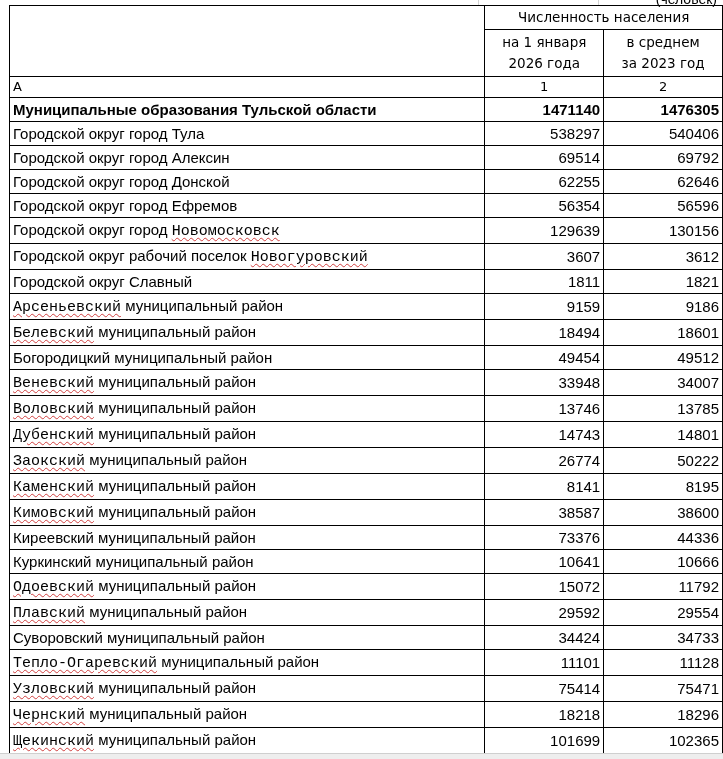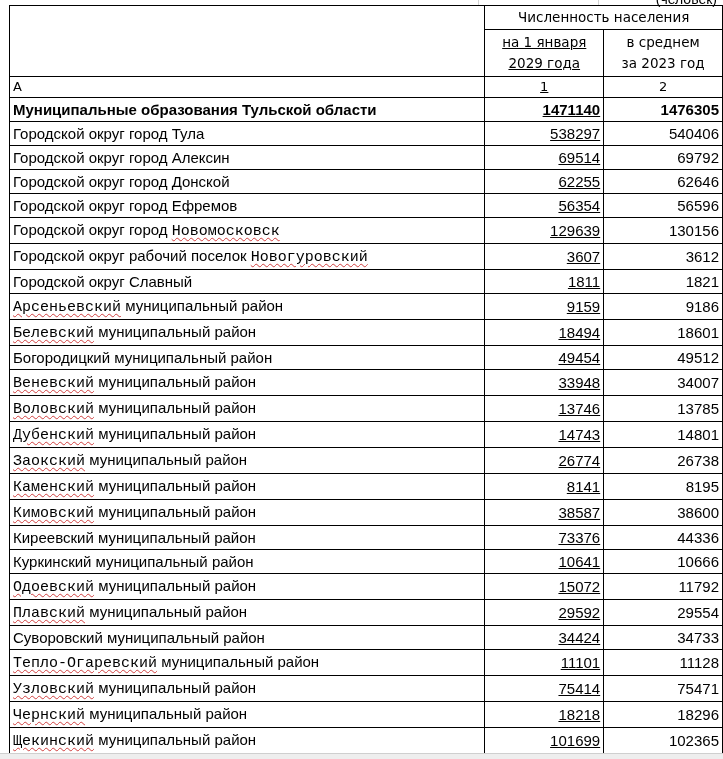--- a/index.html
+++ b/index.html
@@ -3,21 +3,21 @@
   <meta charset="utf-8">
   <style>
     html, body { margin:0; padding:0; background:#ffffff; }
     body { width:723px; height:759px; position:relative; overflow:hidden; font-family:"Liberation Sans", sans-serif; }
     .gridline-v { position:absolute; top:0; width:1px; background:#d4d4d4; }
     .unit { position:absolute; right:6px; top:-9px; font-size:14px; color:#000; font-family:"Liberation Sans", sans-serif; }
     table { position:absolute; left:9px; top:5px; border-collapse:collapse; table-layout:fixed; }
     td { border:1px solid #000; padding:0 3px; font-size:15px; height:23px; line-height:23px; white-space:nowrap; overflow:hidden; color:#000; }
     td.name { width:469px; text-align:left; }
     td.num { text-align:right; }
-    td.c1 { width:112px;text-decoration:underline; }
+    td.c1 { width:112px; }
     td.c2 { width:112px; }
     .hdr { text-align:center; font-family:"DejaVu Sans", sans-serif; font-size:13.5px; }
     .hdr2 { line-height:21px; padding-top:2px; padding-bottom:2px; height:42px; }
     .bold { font-weight:bold; }
     .idx { text-align:center; font-family:"DejaVu Sans", sans-serif; font-size:13px; height:20px; line-height:20px; }
     .squiggle { text-decoration: underline wavy #d04040; text-decoration-thickness:1px; text-underline-offset:2px;font-family:Liberation Mono, monospace; }
     .bottom-band { position:absolute; left:0; right:0; top:753px; height:6px; background:#eeeeee; border-top:1px solid #cfcfcf; }
   </style>
 </head>
 <body>
@@ -28,21 +28,21 @@
 
 <table>
   <tbody id="tbody">
     <tr>
       <td class="name" rowspan="2" style="height:68px;"></td>
       <td class="hdr" colspan="2">Численность населения</td>
     </tr>
     <tr>
       <td class="hdr hdr2 c1">
         <div>на 1 января</div>
-        <div>2029 года</div>
+        <div>2026 года</div>
       </td>
       <td class="hdr hdr2 c2">
         <div>в среднем</div>
         <div>за 2023 год</div>
       </td>
     </tr>
     <tr>
       <td class="idx name">А</td>
       <td class="idx c1">1</td>
       <td class="idx c2">2</td>
@@ -113,21 +113,21 @@
         <td class="num c2">13785</td>
       </tr>
       <tr>
         <td class="name"><span class="squiggle">Дубенский</span> муниципальный район</td>
         <td class="num c1">14743</td>
         <td class="num c2">14801</td>
       </tr>
       <tr>
         <td class="name"><span class="squiggle">Заокский</span> муниципальный район</td>
         <td class="num c1">26774</td>
-        <td class="num c2">26738</td>
+        <td class="num c2">50222</td>
       </tr>
       <tr>
         <td class="name"><span class="squiggle">Каменский</span> муниципальный район</td>
         <td class="num c1">8141</td>
         <td class="num c2">8195</td>
       </tr>
       <tr>
         <td class="name"><span class="squiggle">Кимовский</span> муниципальный район</td>
         <td class="num c1">38587</td>
         <td class="num c2">38600</td>

